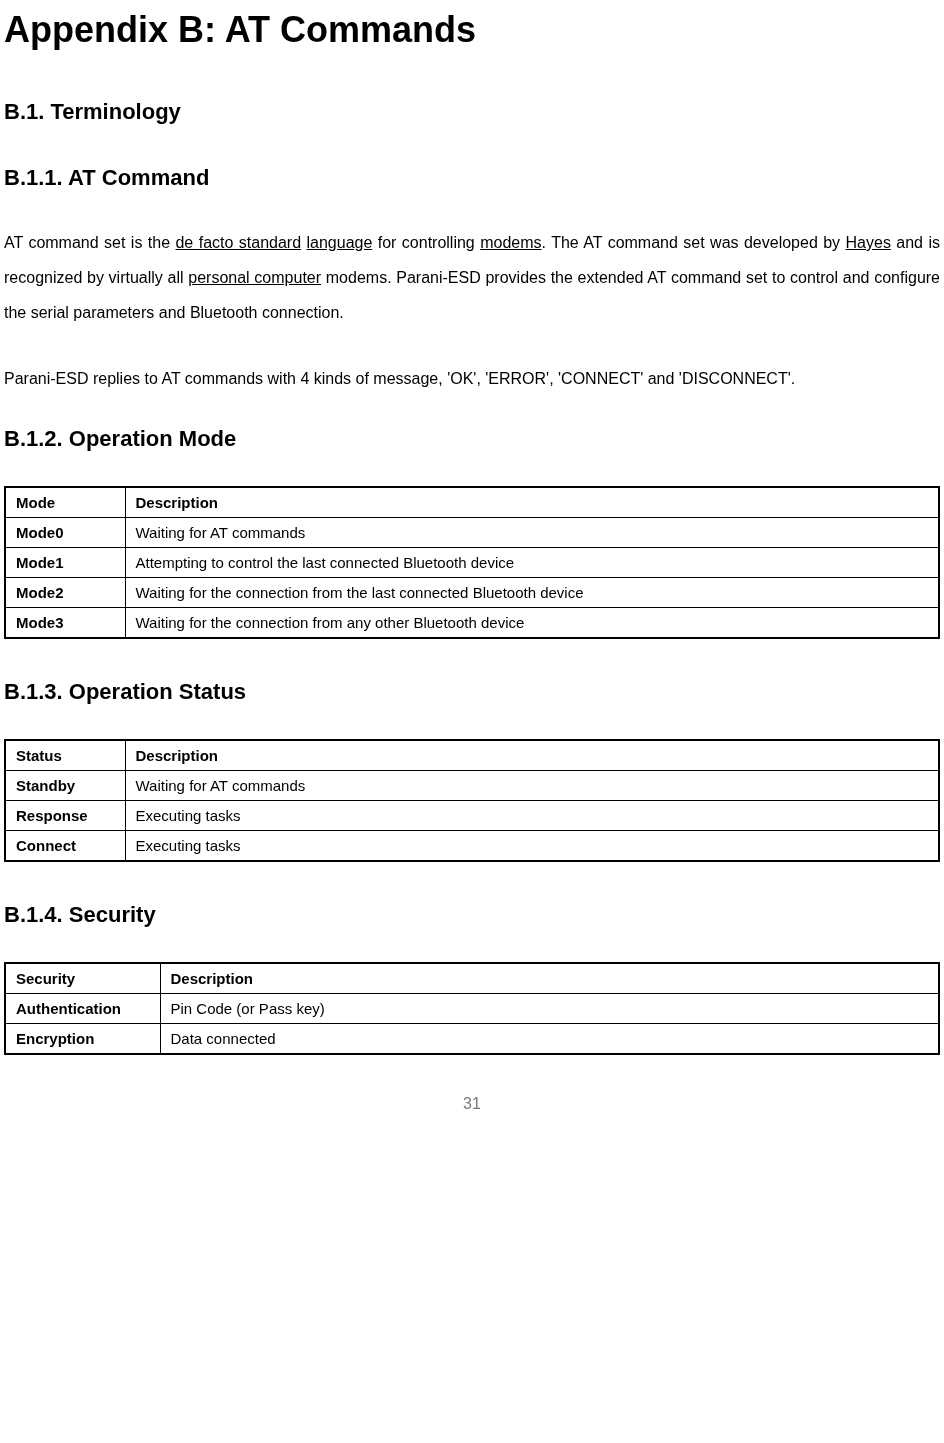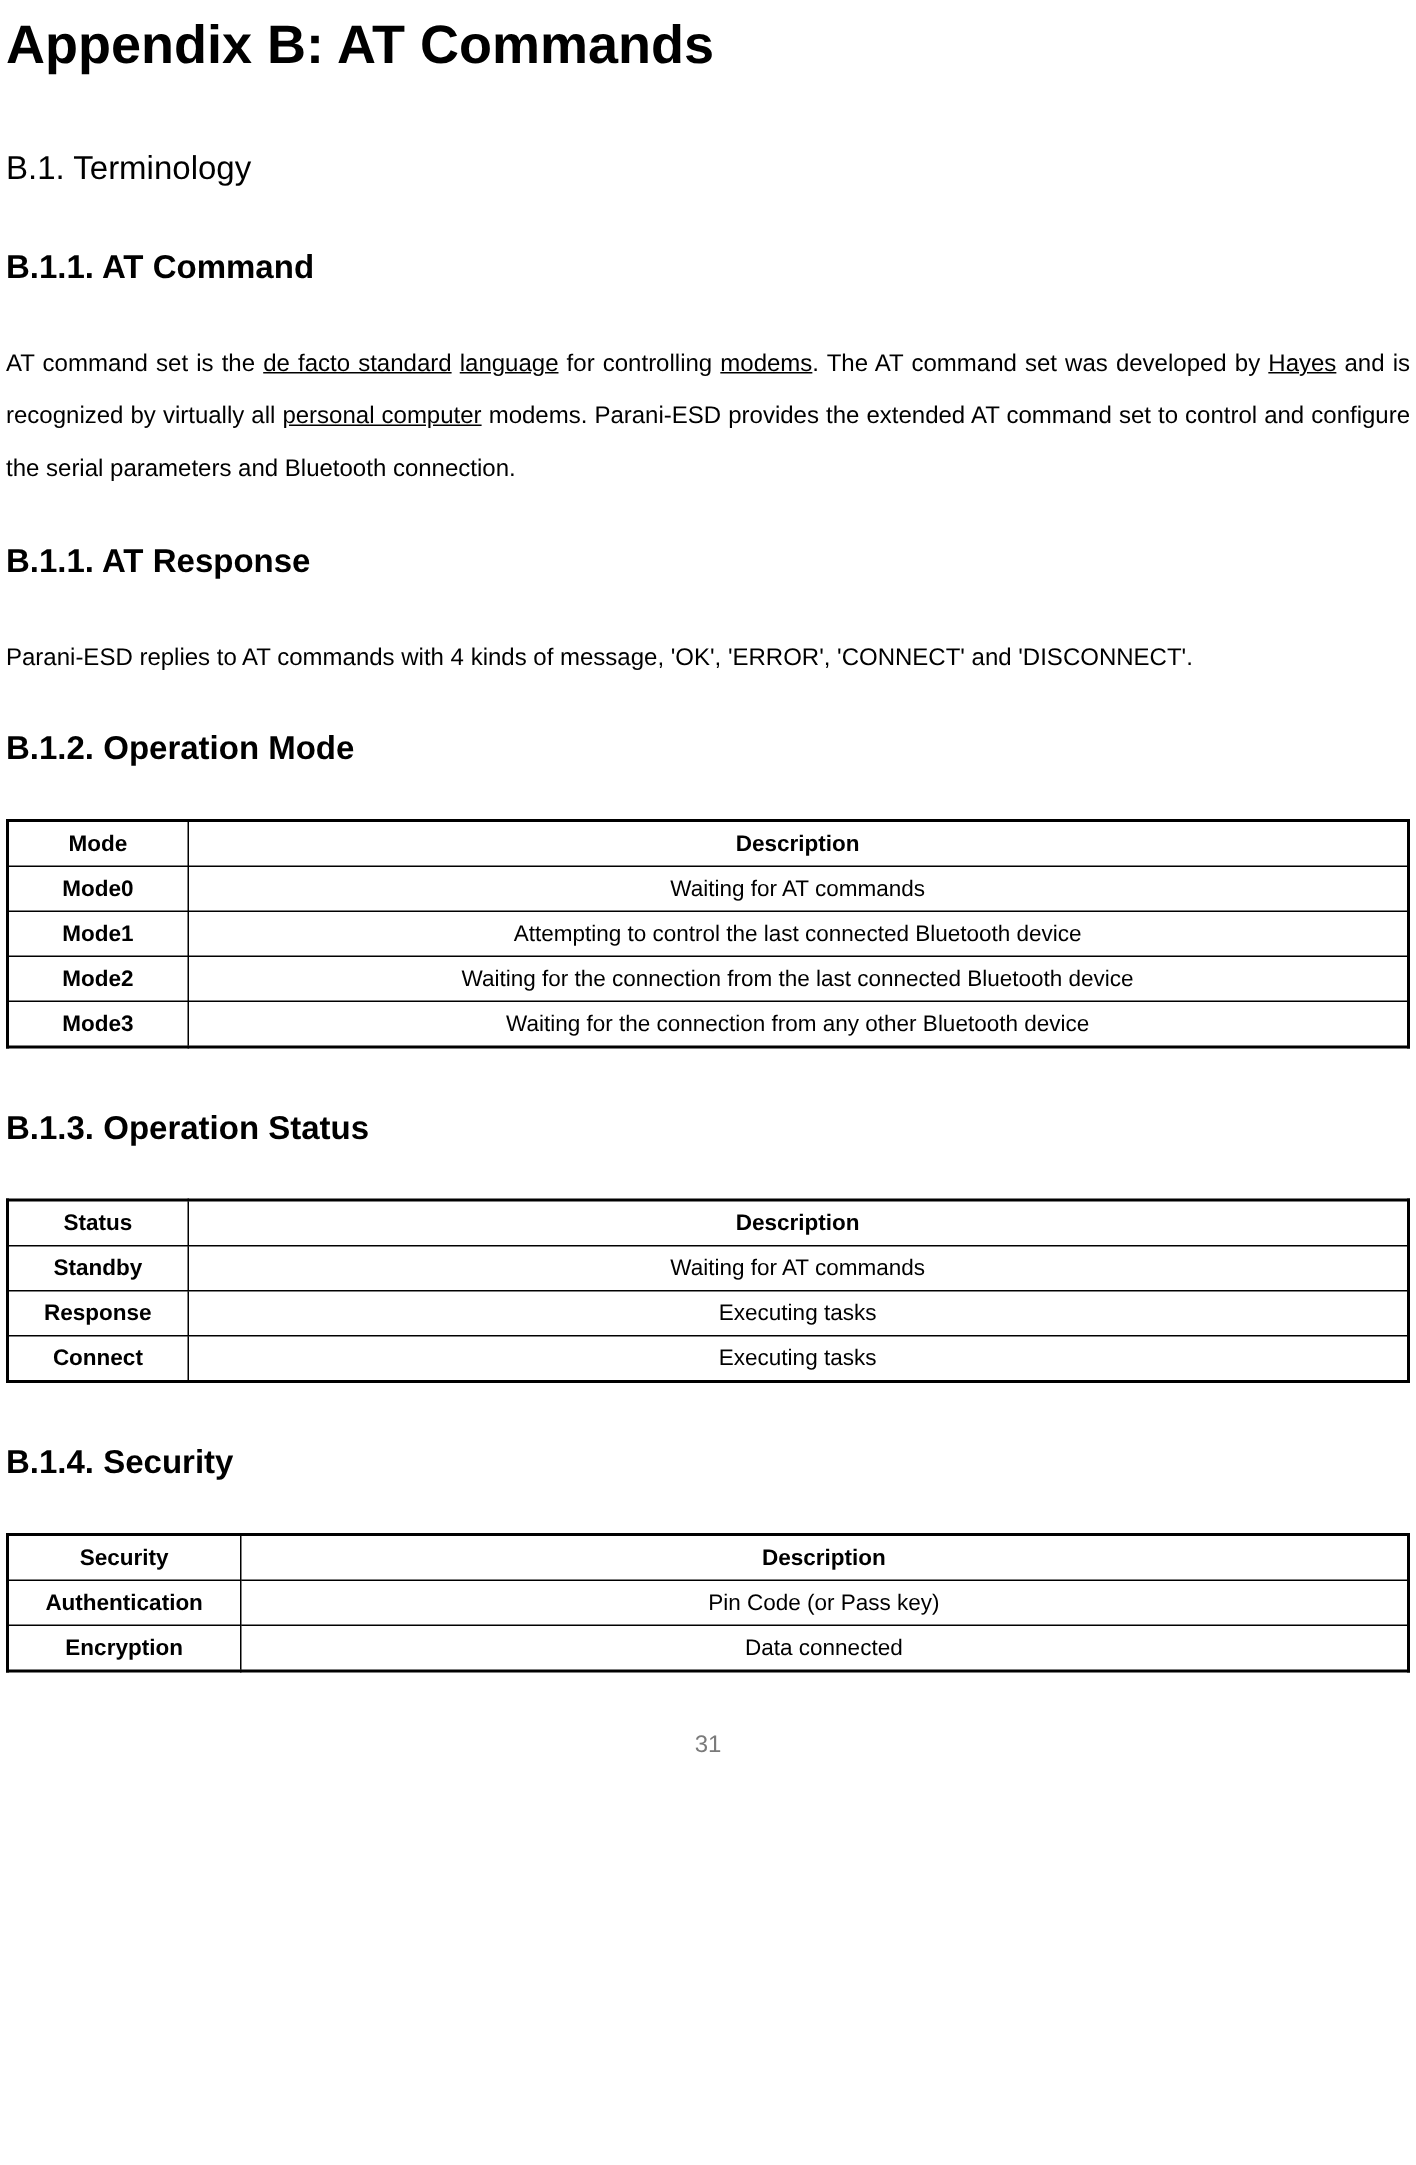--- a/index.html
+++ b/index.html
@@ -19,21 +19,21 @@
       padding: 0 4px;
     }
     h1 {
       font-size: 36px;
       font-weight: bold;
       margin-bottom: 48px;
       margin-top: 4px;
     }
     h2 {
       font-size: 22px;
-      font-weight: normal;
+      font-weight: bold;
       margin-bottom: 40px;
     }
     h3 {
       font-size: 22px;
       font-weight: bold;
       margin-bottom: 34px;
     }
     p {
       font-size: 16px;
       line-height: 2.2;
@@ -46,21 +46,21 @@
     table {
       width: 100%;
       border-collapse: collapse;
       border: 2px solid #000;
       margin-bottom: 40px;
       margin-top: 6px;
     }
     th, td {
       border: 1px solid #000;
       padding: 6px 10px;
-      text-align: center;
+      text-align: left;
       font-size: 15px;
       vertical-align: middle;
     }
     th {
       font-weight: bold;
       background: #fff;
     }
     td.first-col {
       font-weight: bold;
       width: 120px;
@@ -82,21 +82,20 @@
   <h1>Appendix B: AT Commands</h1>
 
   <h2>B.1. Terminology</h2>
 
   <h3>B.1.1. AT Command</h3>
 
   <p>
     <span>AT command set is the </span><span class="underline">de facto standard</span><span> </span><span class="underline">language</span><span> for controlling </span><span class="underline">modems</span><span>. The AT command set was developed by </span><span class="underline">Hayes</span><span> and is recognized by virtually all </span><span class="underline">personal computer</span><span> modems. Parani-ESD provides the extended AT command set to control and configure the serial parameters and Bluetooth connection.</span>
   </p>
 
-  <h3>B.1.1. AT Response</h3>
 
   <p>Parani-ESD replies to AT commands with 4 kinds of message, 'OK', 'ERROR', 'CONNECT' and 'DISCONNECT'.</p>
 
   <h3>B.1.2. Operation Mode</h3>
 
   <table>
     <tbody>
         <tr>
       <th>Mode</th>
       <th>Description</th>

